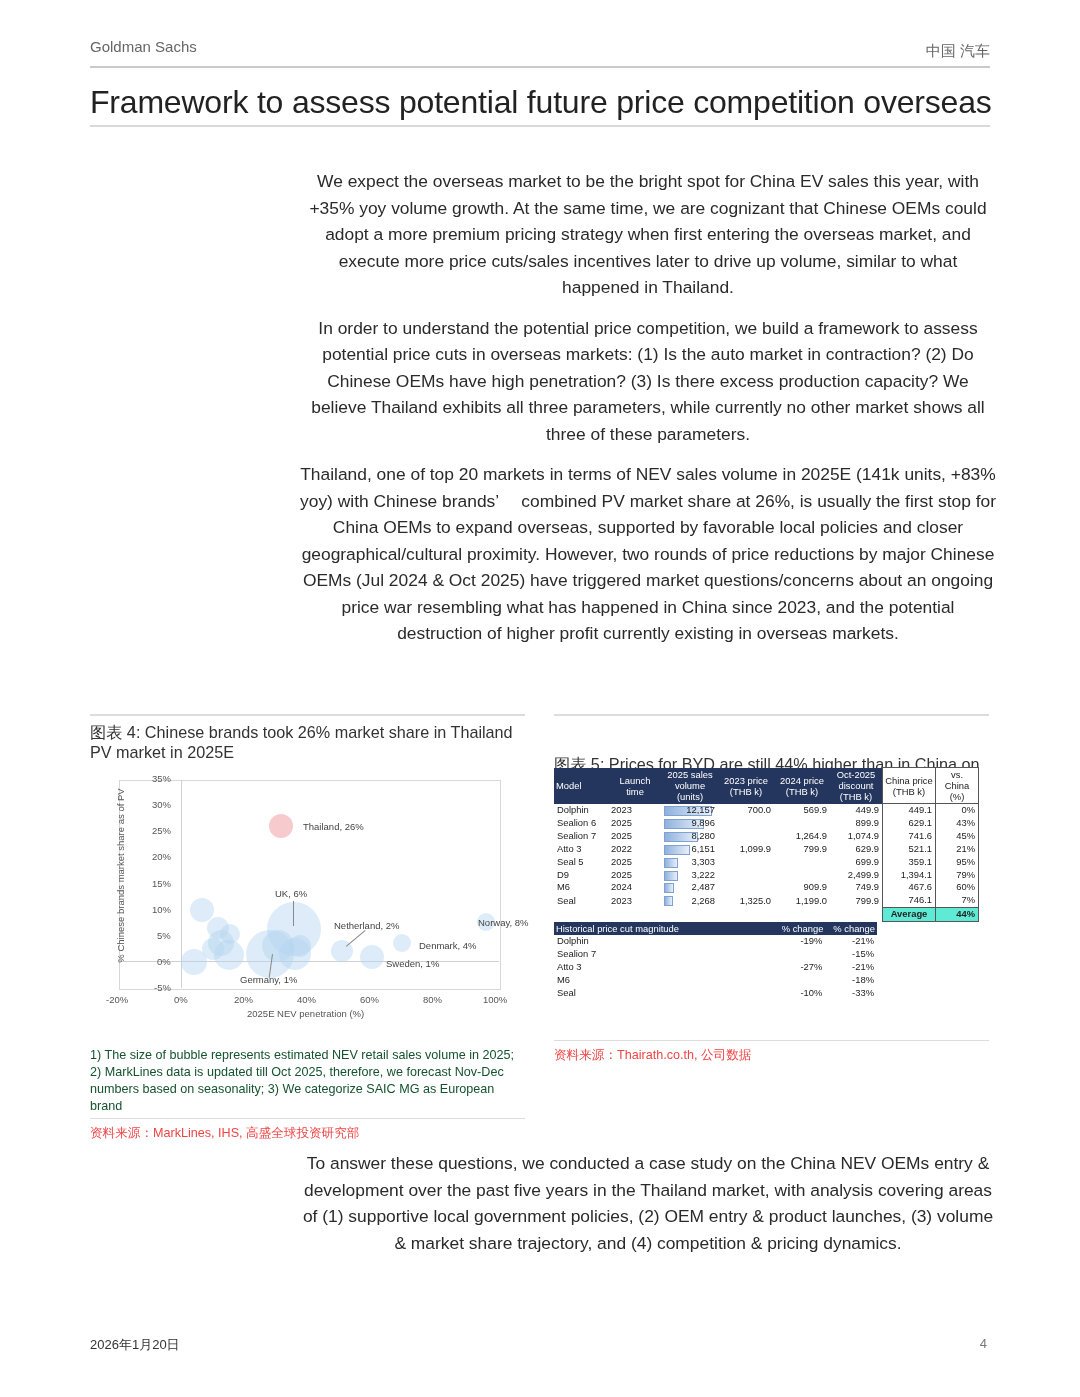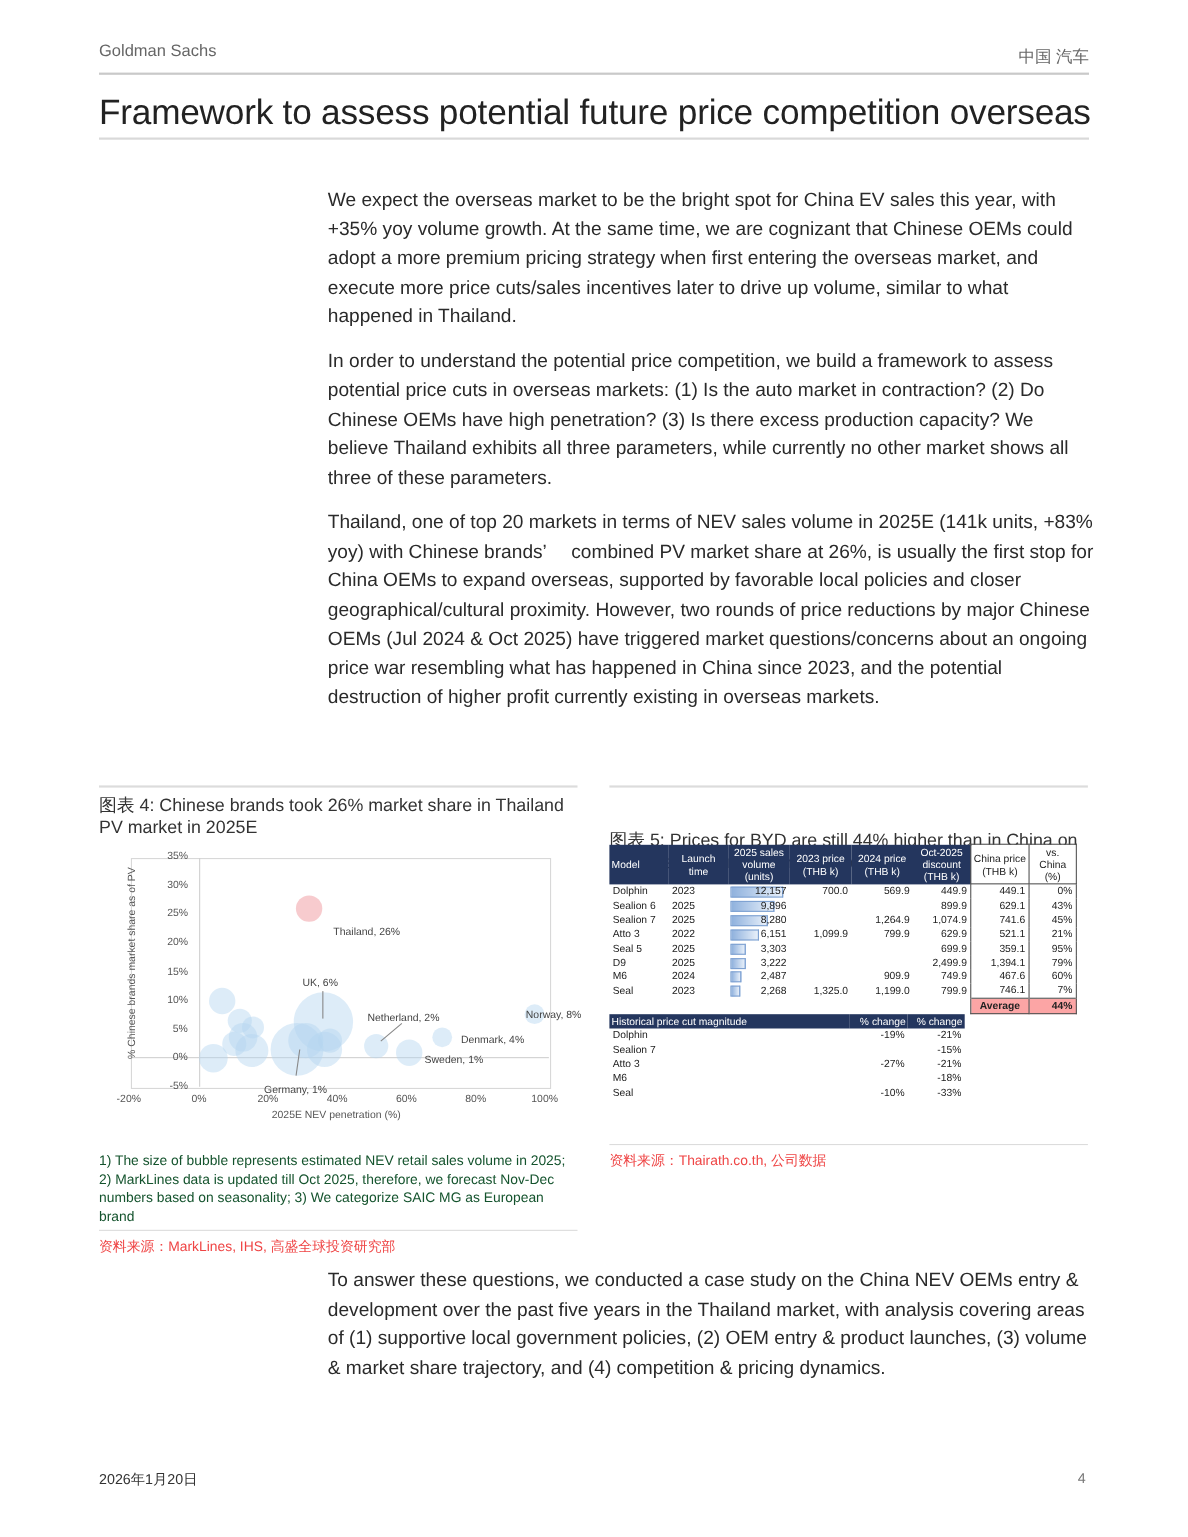--- a/index.html
+++ b/index.html
@@ -4,21 +4,21 @@
 <style>
   html, body { margin:0; padding:0; background:#ffffff; }
   body { width:1080px; height:1397px; position:relative; font-family:"Liberation Sans", "DejaVu Sans", sans-serif; color:#222; overflow:hidden; }
   .abs { position:absolute; }
   .hdr-left { left:90px; top:38px; font-size:15px; color:#666; }
   .hdr-right { right:90px; top:42px; font-size:15px; color:#666; }
   .hdr-rule { left:90px; top:66px; width:900px; height:2px; background:#c9c9c9; }
   .title { left:90px; top:84px; font-size:32px; color:#222; white-space:nowrap; letter-spacing:-0.2px; }
   .title-rule { left:90px; top:125px; width:900px; height:2px; background:#d9d9d9; }
   .body-col { left:298px; width:700px; font-size:17.4px; line-height:26.5px; color:#2a2a2a; }
-  .body-col p { margin:0 0 14px 0; }
+  .body-col p { margin:0 0 14px 0;text-align:center; }
   .subhead { font-size:19.5px; color:#222; display:block; line-height:28px; }
   .fig-rule { height:2px; background:#dcdcdc; }
   .fig-title { font-size:16.2px; line-height:20px; color:#333; }
   .note { font-size:12.6px; line-height:17px; color:#14532d; }
   .source { font-size:12.6px; color:#ef4444; }
   
   .chart-box { left:90px; top:770px; width:436px; height:255px; }
   .chart-frame { position:absolute; left:29px; top:10px; width:380px; height:208px; border:1px solid #d8d8d8; }
   .axis-txt { position:absolute; font-size:9.5px; color:#555; white-space:nowrap; }
   .bubble { position:absolute; border-radius:50%; background:rgba(180,212,240,0.45); }
@@ -29,21 +29,21 @@
   .tbl { left:554px; top:767px; width:434px; font-family:"Liberation Sans", sans-serif; }
   .tbl table { border-collapse:collapse; font-size:9.4px; color:#222; }
   .tbl th { background:#24365e; color:#fff; font-weight:normal; padding:1px 2px; text-align:center; line-height:11px; }
   .tbl td { padding:0 3px; height:12.9px; line-height:12.9px; white-space:nowrap; }
   .tbl .num { text-align:right; }
   .tbl th.plain { background:#fff; color:#222; border:1px solid #555; }
   .tbl td.cb { border-left:1px solid #555; border-right:1px solid #555; }
   .barcell { position:relative; }
   .bar { position:absolute; left:2px; top:2px; height:10px; background:linear-gradient(90deg,#8fb1dd,#e8f0fa); border:1px solid #7fa2d2; box-sizing:border-box; }
   .barval { position:relative; z-index:1; }
-  .avg-row td { background:#fca5a5; font-weight:bold; border:1px solid #555; }
+  .avg-row td { background:#5eead4; font-weight:bold; border:1px solid #555; }
   .hist th { text-align:left; }
   .footer-left { left:90px; top:1336px; font-size:13px; color:#333; }
   .footer-right { right:93px; top:1336px; font-size:13px; color:#777; }
 </style>
 </head>
 <body>
 
 <div class="abs hdr-left">Goldman Sachs</div>
 <div class="abs hdr-right">中国 汽车</div>
 <div class="abs hdr-rule"></div>
@@ -91,28 +91,28 @@
   <div class="bubble" style="left:117px; top:147px; width:22px; height:22px;"></div>
   <div class="bubble" style="left:118px; top:160px; width:26px; height:26px;"></div>
   <div class="bubble" style="left:130px; top:154px; width:20px; height:20px;"></div>
   <div class="bubble" style="left:112px; top:168px; width:22px; height:22px;"></div>
   <div class="bubble" style="left:124px; top:170px; width:30px; height:30px;"></div>
   <div class="bubble" style="left:172px; top:160px; width:32px; height:32px;"></div>
   <div class="bubble" style="left:189px; top:168px; width:32px; height:32px;"></div>
   <div class="bubble" style="left:199px; top:165px; width:22px; height:22px;"></div>
 
   <div class="bubble th" style="left:179px; top:44px; width:24px; height:24px;"></div>
-  <div class="blabel" style="left:213px; top:51px;margin-top:21px;">Thailand, 26%</div>
+  <div class="blabel" style="left:213px; top:51px;">Thailand, 26%</div>
 
   <div class="bubble" style="left:177px; top:132px; width:54px; height:54px;"></div>
   <div class="blabel" style="left:185px; top:118px;">UK, 6%</div>
   <div class="leader" style="left:203px; top:131px; height:25px;"></div>
 
   <div class="bubble" style="left:156px; top:160px; width:48px; height:48px;"></div>
-  <div class="blabel" style="left:150px; top:216px;text-align:center;">Germany, 1%</div>
+  <div class="blabel" style="left:150px; top:204px;text-align:center;">Germany, 1%</div>
   <div class="leader" style="left:182px; top:184px; height:24px; transform:rotate(8deg);"></div>
 
   <div class="bubble" style="left:241px; top:170px; width:22px; height:22px;"></div>
   <div class="blabel" style="left:244px; top:150px;">Netherland, 2%</div>
   <div class="leader" style="left:275px; top:160px; height:25px; transform:rotate(50deg);"></div>
 
   <div class="bubble" style="left:303px; top:164px; width:18px; height:18px;"></div>
   <div class="blabel" style="left:329px; top:170px;">Denmark, 4%</div>
 
   <div class="bubble" style="left:270px; top:175px; width:24px; height:24px;"></div>

